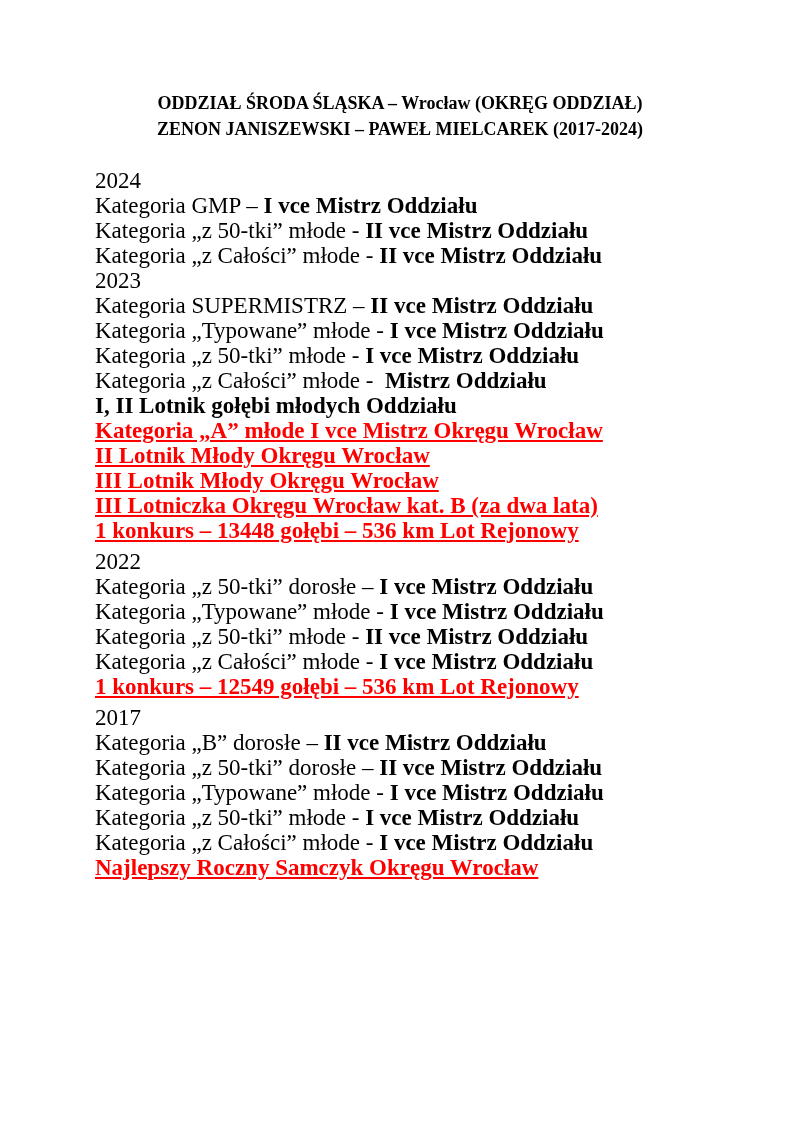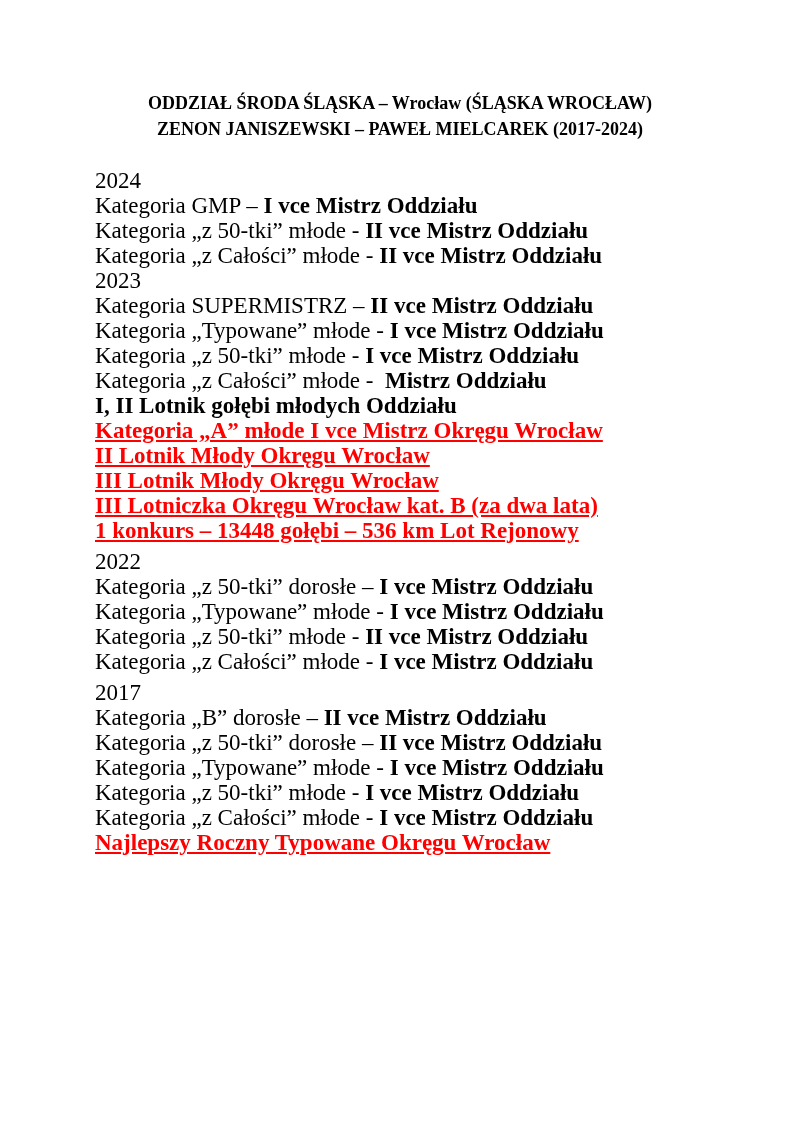--- a/index.html
+++ b/index.html
@@ -44,21 +44,21 @@
   .red {
     color: var(--accent-red, #ff0000);
     text-decoration: underline;
   }
 </style>
 </head>
 <body style="background: rgb(255, 255, 255); color: rgb(0, 0, 0);">
 
 <div class="page">
   <div class="doc-title">
-    <div>ODDZIAŁ ŚRODA ŚLĄSKA – Wrocław (ŚLĄSKA WROCŁAW)</div>
+    <div>ODDZIAŁ ŚRODA ŚLĄSKA – Wrocław (OKRĘG ODDZIAŁ)</div>
     <div>ZENON JANISZEWSKI – PAWEŁ MIELCAREK (2017-2024)</div>
   </div>
   <div id="sections">
       <div class="section">
         <div class="line year">2024</div>
         <div class="line"><span>Kategoria GMP – </span><span class="bold">I vce Mistrz Oddziału</span></div>
         <div class="line"><span>Kategoria „z 50-tki” młode - </span><span class="bold">II vce Mistrz Oddziału</span></div>
         <div class="line"><span>Kategoria „z Całości” młode - </span><span class="bold">II vce Mistrz Oddziału</span></div>
       </div>
       <div class="section">
@@ -73,24 +73,25 @@
         <div class="line"><span class="bold red">III Lotnik Młody Okręgu Wrocław</span></div>
         <div class="line"><span class="bold red">III Lotniczka Okręgu Wrocław kat. B (za dwa lata)</span></div>
         <div class="line"><span class="bold red">1 konkurs – 13448 gołębi – 536 km Lot Rejonowy</span></div>
       </div>
       <div class="section gap-before">
         <div class="line year">2022</div>
         <div class="line"><span>Kategoria „z 50-tki” dorosłe – </span><span class="bold">I vce Mistrz Oddziału</span></div>
         <div class="line"><span>Kategoria „Typowane” młode - </span><span class="bold">I vce Mistrz Oddziału</span></div>
         <div class="line"><span>Kategoria „z 50-tki” młode - </span><span class="bold">II vce Mistrz Oddziału</span></div>
         <div class="line"><span>Kategoria „z Całości” młode - </span><span class="bold">I vce Mistrz Oddziału</span></div>
+        <div class="line"><span class="bold red">1 konkurs – 12549 gołębi – 536 km Lot Rejonowy</span></div>
       </div>
       <div class="section gap-before">
         <div class="line year">2017</div>
         <div class="line"><span>Kategoria „B” dorosłe – </span><span class="bold">II vce Mistrz Oddziału</span></div>
         <div class="line"><span>Kategoria „z 50-tki” dorosłe – </span><span class="bold">II vce Mistrz Oddziału</span></div>
         <div class="line"><span>Kategoria „Typowane” młode - </span><span class="bold">I vce Mistrz Oddziału</span></div>
         <div class="line"><span>Kategoria „z 50-tki” młode - </span><span class="bold">I vce Mistrz Oddziału</span></div>
         <div class="line"><span>Kategoria „z Całości” młode - </span><span class="bold">I vce Mistrz Oddziału</span></div>
-        <div class="line"><span class="bold red">Najlepszy Roczny Typowane Okręgu Wrocław</span></div>
+        <div class="line"><span class="bold red">Najlepszy Roczny Samczyk Okręgu Wrocław</span></div>
       </div>
     </div>
 </div>
 
 </body></html>

